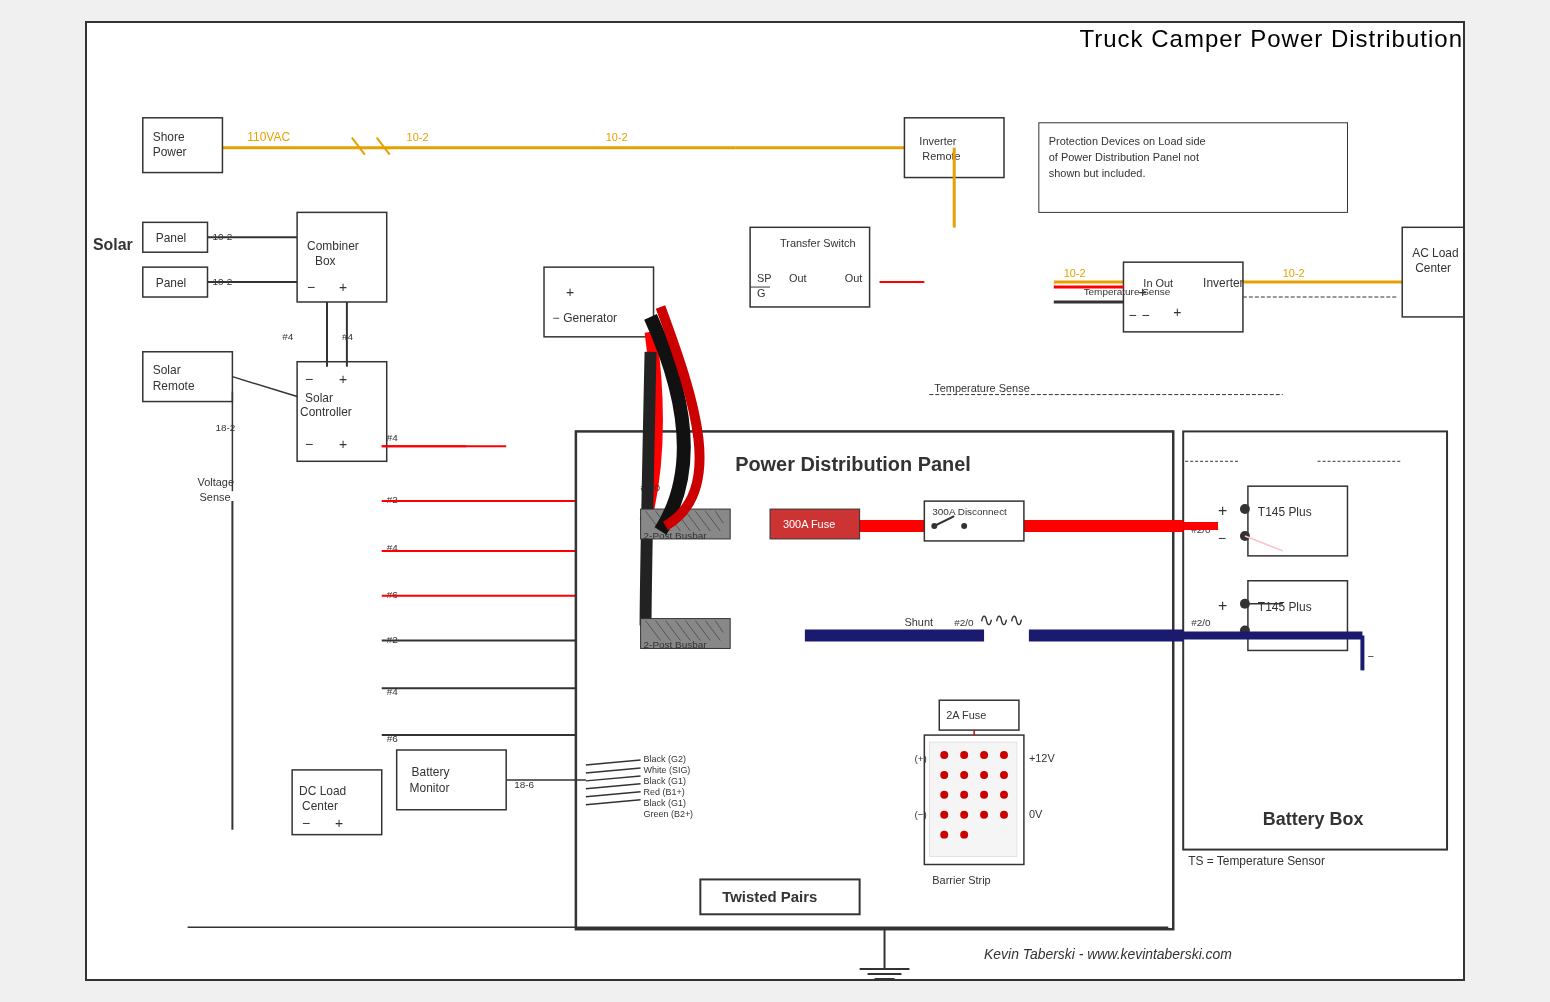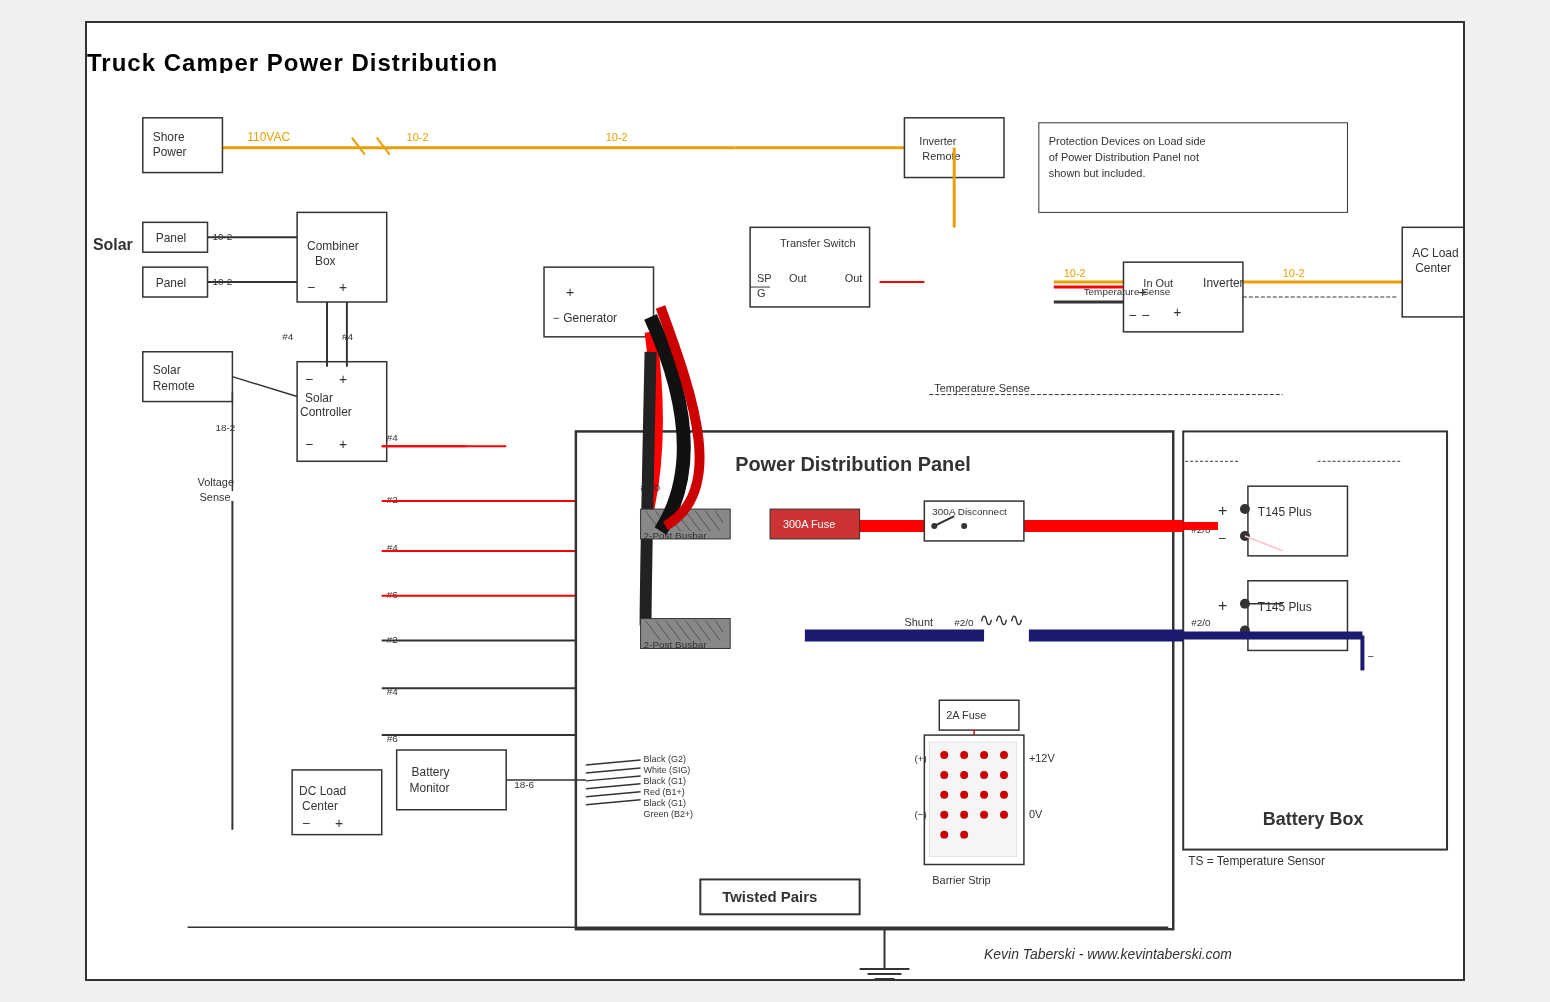--- a/index.html
+++ b/index.html
@@ -15,24 +15,24 @@
     }
     .diagram-container {
       width: 1380px;
       height: 960px;
       background: white;
       border: 2px solid #333;
       position: relative;
       margin: 20px auto;
     }
     .title {
-      text-align: left;
+      text-align: right;
       font-size: 24px;
-      font-weight: bold;
-      padding-top: 26px;
+      font-weight: normal;
+      padding-top: 2px;
       letter-spacing: 1px;
     }
     .diagram-area {
       position: absolute;
       top: 50px;
       left: 0;
       right: 0;
       bottom: 0;
     }
     

